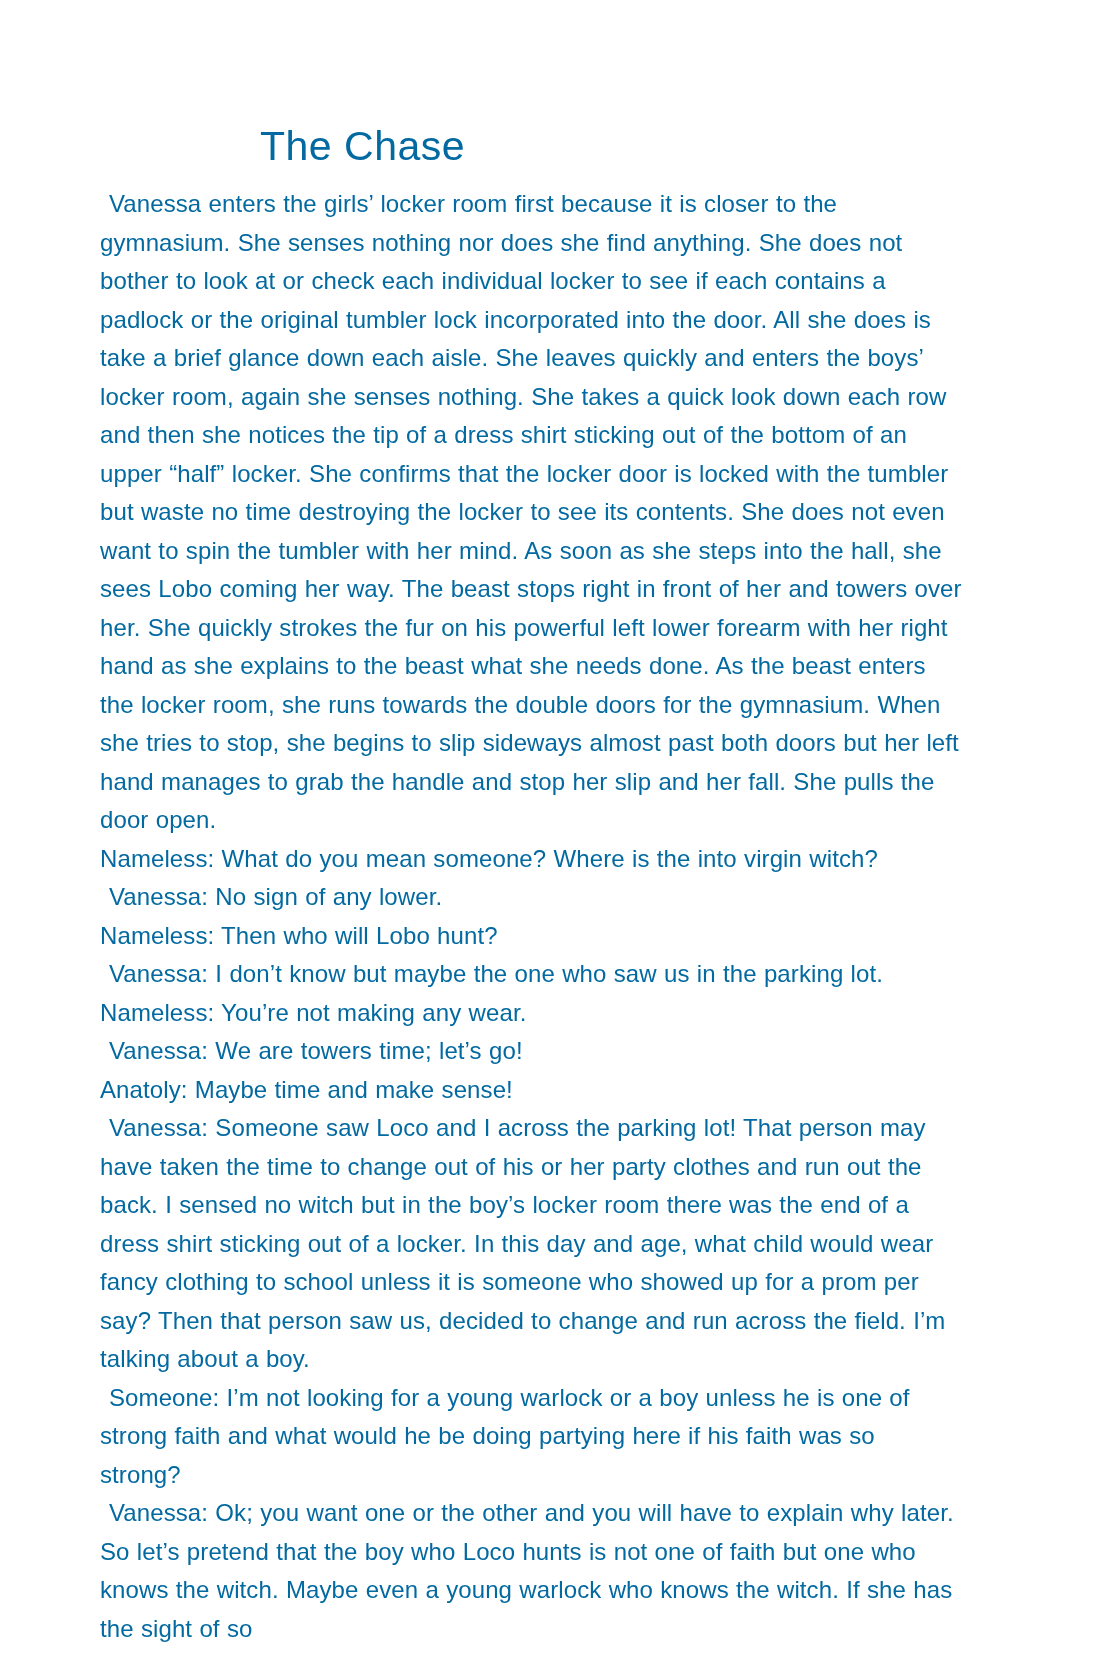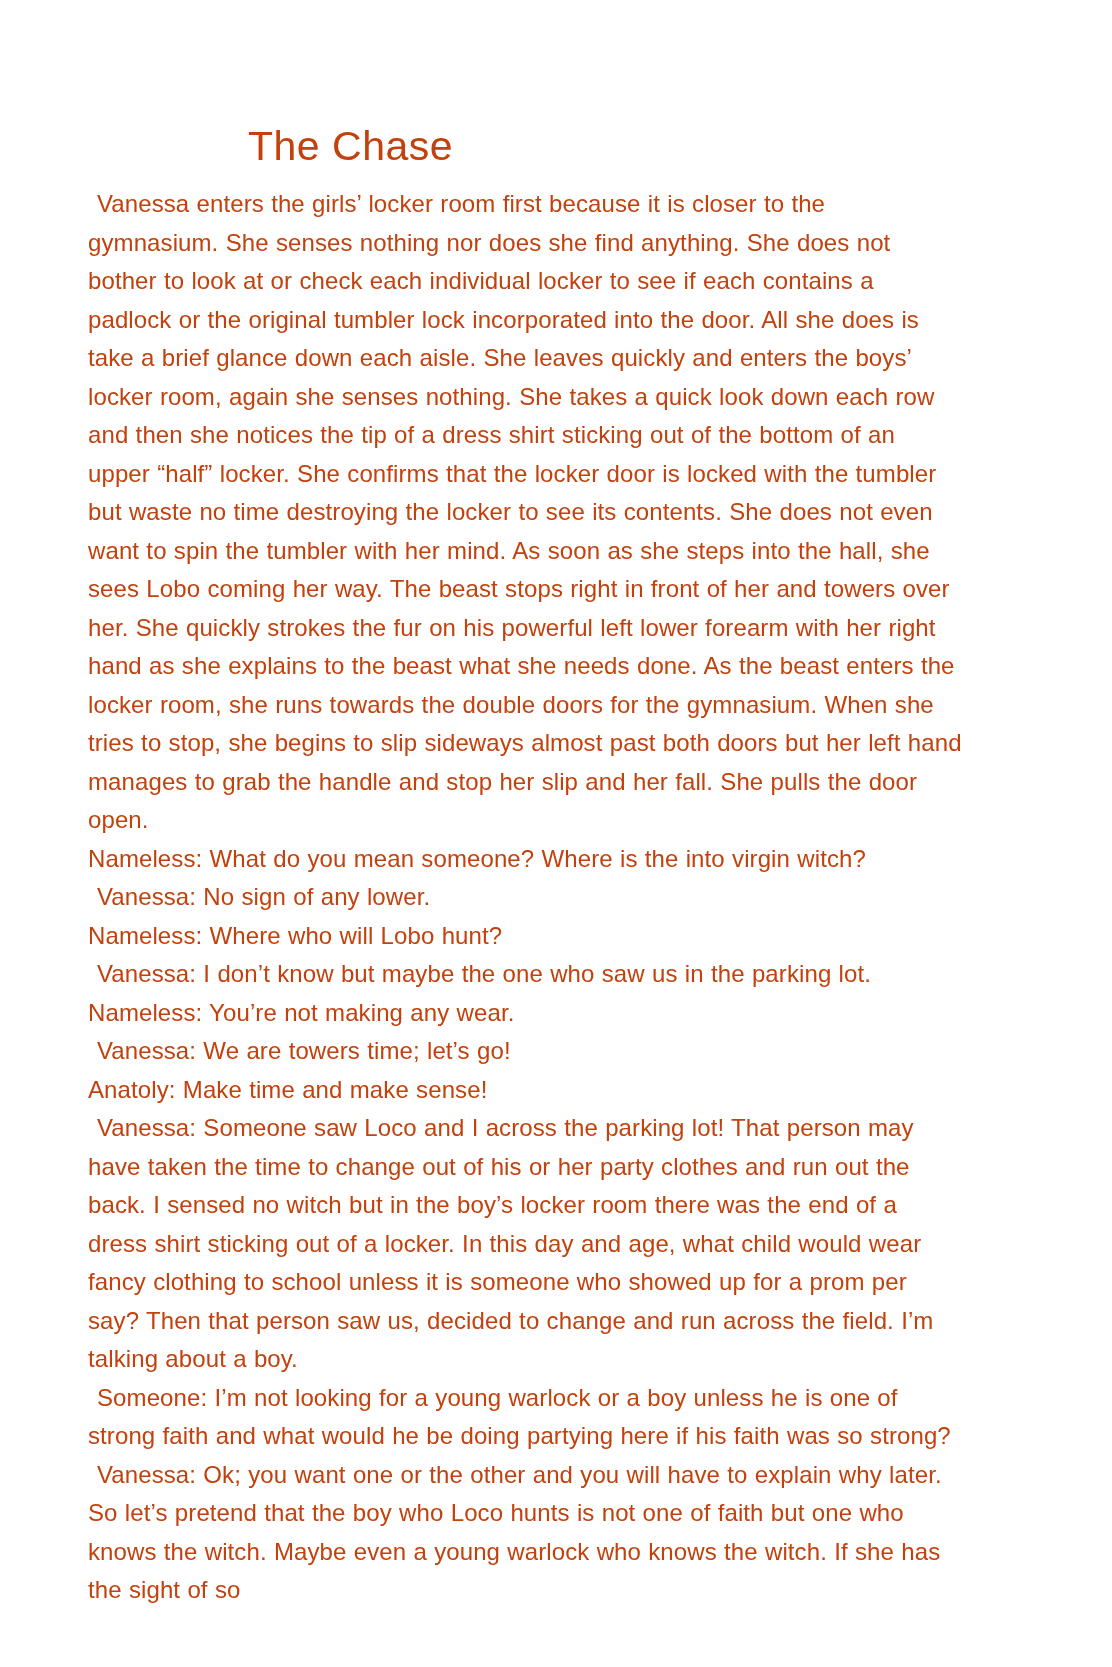--- a/index.html
+++ b/index.html
@@ -4,21 +4,22 @@
 <style>
   * { margin: 0; padding: 0; box-sizing: border-box; }
   html, body { background: #ffffff; }
   .page {
     position: relative;
     width: 1112px;
     height: 1667px;
     background: #ffffff;
     overflow: hidden;
     font-family: "Liberation Sans", "DejaVu Sans", sans-serif;
-    color: #c2410c;
+    color: #0369a1;
+    padding-left: 12px;
   }
   .content {
     padding: 122px 150px 0 88px; 
   }
   .title {
     font-size: 41px;
     font-weight: 400;
     line-height: 48px;
     margin-left: 160px;
     margin-bottom: 15px;
@@ -39,23 +40,23 @@
 </head>
 <body>
 
 <div class="page">
   <div class="content">
     <h1 class="title">The Chase</h1>
     <div class="body-text">
         <p class="indent">Vanessa enters the girls’ locker room first because it is closer to the gymnasium. She senses nothing nor does she find anything. She does not bother to look at or check each individual locker to see if each contains a padlock or the original tumbler lock incorporated into the door. All she does is take a brief glance down each aisle. She leaves quickly and enters the boys’ locker room, again she senses nothing. She takes a quick look down each row and then she notices the tip of a dress shirt sticking out of the bottom of an upper “half” locker. She confirms that the locker door is locked with the tumbler but waste no time destroying the locker to see its contents. She does not even want to spin the tumbler with her mind. As soon as she steps into the hall, she sees Lobo coming her way. The beast stops right in front of her and towers over her. She quickly strokes the fur on his powerful left lower forearm with her right hand as she explains to the beast what she needs done. As the beast enters the locker room, she runs towards the double doors for the gymnasium. When she tries to stop, she begins to slip sideways almost past both doors but her left hand manages to grab the handle and stop her slip and her fall. She pulls the door open.</p>
         <p>Nameless: What do you mean someone? Where is the into virgin witch?</p>
         <p class="indent">Vanessa: No sign of any lower.</p>
-        <p>Nameless: Where who will Lobo hunt?</p>
+        <p>Nameless: Then who will Lobo hunt?</p>
         <p class="indent">Vanessa: I don’t know but maybe the one who saw us in the parking lot.</p>
         <p>Nameless: You’re not making any wear.</p>
         <p class="indent">Vanessa: We are towers time; let’s go!</p>
-        <p>Anatoly: Make time and make sense!</p>
+        <p>Anatoly: Maybe time and make sense!</p>
         <p class="indent">Vanessa: Someone saw Loco and I across the parking lot! That person may have taken the time to change out of his or her party clothes and run out the back. I sensed no witch but in the boy’s locker room there was the end of a dress shirt sticking out of a locker. In this day and age, what child would wear fancy clothing to school unless it is someone who showed up for a prom per say? Then that person saw us, decided to change and run across the field. I’m talking about a boy.</p>
         <p class="indent">Someone: I’m not looking for a young warlock or a boy unless he is one of strong faith and what would he be doing partying here if his faith was so strong?</p>
         <p class="indent">Vanessa: Ok; you want one or the other and you will have to explain why later. So let’s pretend that the boy who Loco hunts is not one of faith but one who knows the witch. Maybe even a young warlock who knows the witch. If she has the sight of so</p>
       </div>
   </div>
 </div>
 
 </body></html>

